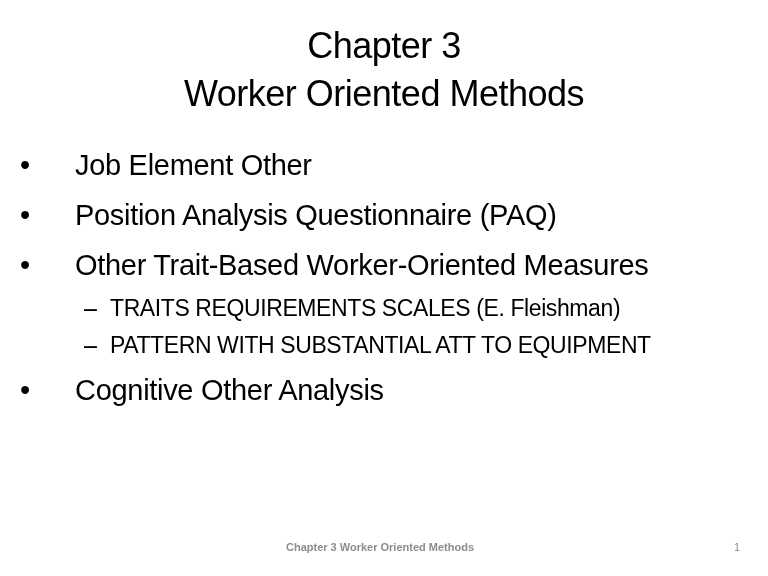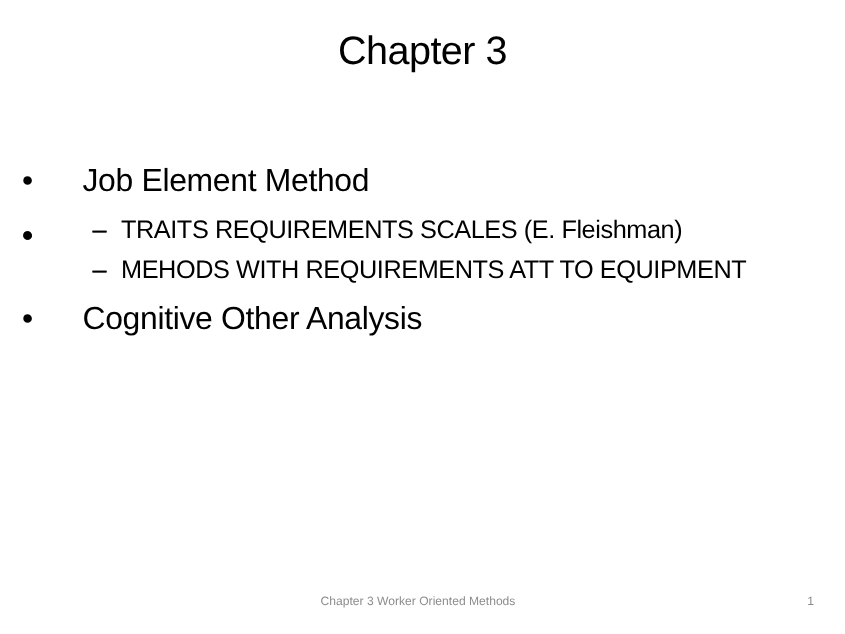--- a/index.html
+++ b/index.html
@@ -4,56 +4,59 @@
 <style>
   html, body { margin: 0; padding: 0; background: #ffffff; }
   body { width: 768px; height: 576px; position: relative; overflow: hidden; font-family: "Liberation Sans", "DejaVu Sans", sans-serif; color: #000; }
   .title { position: absolute; left: 0; top: 22px; width: 768px; text-align: center; font-size: 36px; line-height: 48px; letter-spacing: -0.5px; }
   .bullets { position: absolute; left: 20px; top: 140px; width: 740px; }
   .l1 { position: relative; font-size: 29px; line-height: 50px; padding-left: 55px; letter-spacing: -0.3px; white-space: nowrap; }
   .l1 .dot { position: absolute; left: 0; top: 0; width: 55px; }
   .sub { padding-left: 64px; }
   .l2 { position: relative; font-size: 23px; line-height: 36.5px; padding-left: 26px; letter-spacing: -0.4px; white-space: nowrap; }
   .l2 .dash { position: absolute; left: 0; top: 0; }
-  .footer-center { position: absolute; left: 230px; width: 300px; top: 541px; text-align: center; font-size: 11px; color: #8c8c8c; }
+  .footer-center { position: absolute; left: 230px; width: 300px; top: 541px; text-align: center; font-size: 11px; color: #8c8c8c; font-weight: bold; }
   .footer-num { position: absolute; left: 700px; width: 40px; top: 541px; text-align: right; font-size: 11px; color: #8c8c8c; }
 </style>
 </head>
 <body>
 
 <div>
   <div class="title">
     <div>Chapter 3</div>
+    <div>Worker Oriented Methods</div>
   </div>
 
   <div class="bullets">
     <div class="l1">
       <span class="dot">•</span>
-      <span>Job Element Method</span>
+      <span>Job Element Other</span>
     </div>
     <div class="l1">
       <span class="dot">•</span>
+      <span>Position Analysis Questionnaire (PAQ)</span>
     </div>
     <div class="l1">
       <span class="dot">•</span>
+      <span>Other Trait-Based Worker-Oriented Measures</span>
     </div>
     <div class="sub">
       <div class="l2">
         <span class="dash">–</span>
       </div>
       <div class="l2">
         <span class="dash">–</span>
         <span>TRAITS REQUIREMENTS SCALES (E. Fleishman)</span>
       </div>
       <div class="l2">
         <span class="dash">–</span>
       </div>
       <div class="l2">
         <span class="dash">–</span>
-        <span>MEHODS WITH REQUIREMENTS ATT TO EQUIPMENT</span>
+        <span>PATTERN WITH SUBSTANTIAL ATT TO EQUIPMENT</span>
       </div>
     </div>
     <div class="l1" style="margin-top:2px;">
       <span class="dot">•</span>
       <span>Cognitive Other Analysis</span>
     </div>
   </div>
 
   <div class="footer-center">Chapter 3 Worker Oriented Methods</div>
   <div class="footer-num">1</div>

